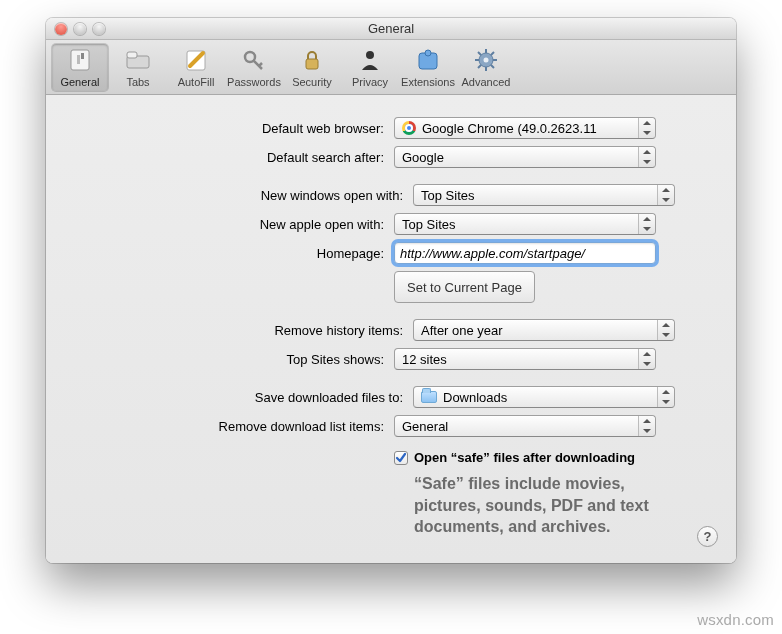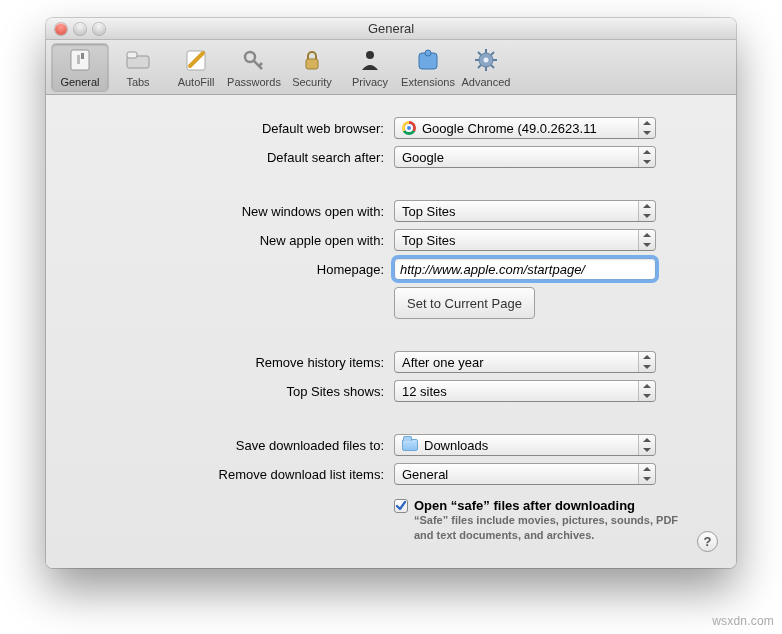--- a/index.html
+++ b/index.html
@@ -9,21 +9,21 @@
     font-family: "Lucida Grande", "Helvetica Neue", Arial, sans-serif;
     font-size: 13px;
     color: #000;
     display: flex;
     align-items: flex-start;
     justify-content: center;
     padding-top: 18px;
   }
   .watermark {
     position: fixed; right: 8px; bottom: 6px;
-    font-size: 12px; color: #aaa; letter-spacing: .2px;
+    font-size: 15px; color: #aaa; letter-spacing: .2px;
   }
   .window {
     width: 690px;
     border-radius: 7px;
     background: linear-gradient(#ebebeb, #e4e4e4);
     box-shadow: 0 22px 46px rgba(0,0,0,.40), 0 0 0 1px rgba(0,0,0,.18);
     overflow: hidden;
   }
   .titlebar {
     height: 22px;
@@ -69,21 +69,21 @@
   }
   .form {
     padding: 22px 28px 22px 0;
     background: linear-gradient(#ededed, #e6e6e6);
     position: relative;
   }
   .row {
     display: flex; align-items: center;
     margin-bottom: 7px;
   }
-  .row.gap { margin-top: 32px; }
+  .row.gap { margin-top: 16px; padding-left: 19px; }
   .lbl {
     width: 348px; text-align: right;
     padding-right: 10px;
     color: #000;
   }
   .ctl { width: 262px; }
   .select, .btn, .textfield {
     width: 100%; height: 22px;
     font: inherit;
     border-radius: 4px;
@@ -164,22 +164,22 @@
   }
   .checkbox-row .box { margin-right: 6px; margin-top: 1px; }
   .cbox {
     width: 14px; height: 14px; flex: none;
     border: 1px solid #8a8a8a; border-radius: 3px;
     background: linear-gradient(#fff,#eaeaea);
     display: flex; align-items: center; justify-content: center;
   }
   .cbox svg { width: 12px; height: 12px; }
   .hint {
-    font-size: 11px; color: #6b6b6b; line-height: 1.35;
-    margin-top: 0;
+    font-size: 16px; color: #6b6b6b; line-height: 1.35;
+    margin-top: 8px;
   }
   .help {
     position: absolute; right: 18px; bottom: 16px;
     width: 21px; height: 21px; border-radius: 50%;
     border: 1px solid #9a9a9a;
     background: linear-gradient(#fdfdfd,#e7e7e7);
     display: flex; align-items: center; justify-content: center;
     font-weight: bold; color: #555;
   }
 </style>

